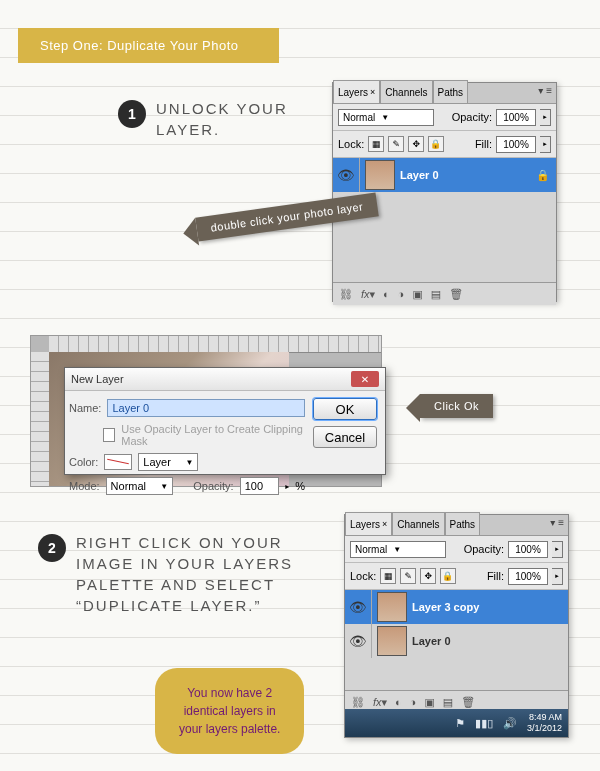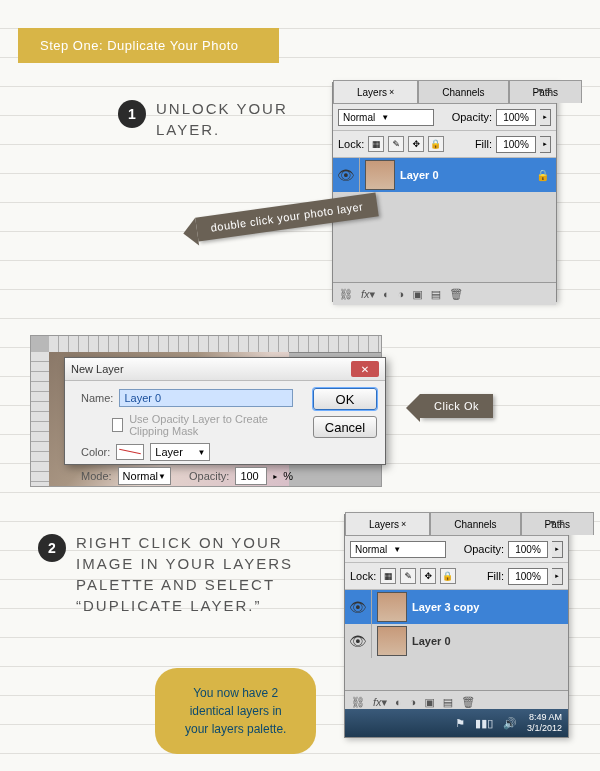--- a/index.html
+++ b/index.html
@@ -5,25 +5,25 @@
 body { margin:0; font-family:"Helvetica Neue",Arial,sans-serif; background:#f9f9f6; width:600px; }
 .page { width:600px; height:771px; position:relative;
   background-image:repeating-linear-gradient(to bottom,#f9f9f6 0,#f9f9f6 28px,#e0dfdb 28px,#e0dfdb 29px);
 }
 .step-banner { position:absolute; left:18px; top:28px; background:#d8b547; color:#fff; font-size:13px; padding:10px 40px 10px 22px; letter-spacing:.5px; }
 .num-badge { position:absolute; width:28px; height:28px; border-radius:50%; background:#2b2b2b; color:#fff; font-size:14px; display:flex; align-items:center; justify-content:center; font-weight:bold; }
 .instr { position:absolute; font-size:15px; color:#555; letter-spacing:2px; line-height:1.4; }
 .callout { position:absolute; background:#6a6155; color:#fff; font-size:11px; padding:6px 14px; letter-spacing:.5px; box-shadow:2px 2px 4px rgba(0,0,0,.3); }
 .callout.arrow-l::before { content:""; position:absolute; left:-14px; top:0; border:14px solid transparent; border-right-color:#6a6155; border-left:0; }
 .callout.arrow-l::after  { content:""; position:absolute; left:-14px; bottom:0; border:14px solid transparent; border-right-color:#6a6155; border-left:0; display:none; }
-.tip-bubble { position:absolute; background:#d8b547; color:#0c4a6e; font-size:12px; padding:16px 30px; border-radius:22px; text-align:center; line-height:1.5; }
+.tip-bubble { position:absolute; background:#d8b547; color:#701a75; font-size:12px; padding:16px 24px; border-radius:22px; text-align:center; line-height:1.5; }
 
 .panel { position:absolute; background:#d4d4d4; border:1px solid #888; box-shadow:2px 2px 6px rgba(0,0,0,.25); font-family:Tahoma,Arial,sans-serif; font-size:11px; }
 .tabs { display:flex; height:20px; background:#c8c8c8; border-bottom:1px solid #999; align-items:flex-end; }
-.tab { padding:3px 23px; font-size:10px; background:#d8d8d8; border:1px solid #999; border-bottom:none; margin-right:0; height:16px; display:flex; align-items:center; }
+.tab { padding:3px 4px; font-size:10px; background:#d8d8d8; border:1px solid #999; border-bottom:none; margin-right:0; height:16px; display:flex; align-items:center; }
 .tab.active { background:#e8e8e8; }
 .tab-x { margin-left:2px; font-size:9px; }
 .panel-menu { position:absolute; right:4px; top:2px; display:flex; gap:4px; font-size:10px; color:#444; }
 .panel-row { display:flex; align-items:center; height:22px; padding:2px 5px; border-bottom:1px solid #bcbcbc; gap:4px; background:#e8e8e8; }
 .combo { background:#fff; border:1px solid #777; height:15px; padding:0 4px; display:flex; align-items:center; font-size:10px; }
 .combo .caret { margin-left:6px; font-size:8px; }
 .pct { background:#fff; border:1px solid #777; height:15px; width:38px; display:flex; align-items:center; justify-content:center; font-size:10px; }
 .pct-spin { width:10px; height:15px; border:1px solid #777; border-left:none; background:#e4e4e4; display:flex; align-items:center; justify-content:center; font-size:7px; }
 .lockrow .ico { width:14px; height:14px; border:1px solid #888; background:#f2f2f2; display:flex; align-items:center; justify-content:center; font-size:9px; }
 .layer-area { background:#d4d4d4; }
@@ -39,21 +39,21 @@
 
 .dialog-wrap { position:absolute; }
 .photo-bg { position:absolute; width:350px; height:150px; background:#b8b8b8; border:1px solid #999; overflow:hidden; }
 .photo-bg .ruler-t { position:absolute; left:18px; right:0; top:0; height:16px; background:repeating-linear-gradient(to right,#e0e0e0 0,#e0e0e0 9px,#aaa 9px,#aaa 10px); border-bottom:1px solid #888; }
 .photo-bg .ruler-l { position:absolute; top:16px; bottom:0; left:0; width:18px; background:repeating-linear-gradient(to bottom,#e0e0e0 0,#e0e0e0 9px,#aaa 9px,#aaa 10px); border-right:1px solid #888; }
 .photo-bg .img { position:absolute; left:18px; top:16px; width:240px; height:134px; background:linear-gradient(135deg,#8a7868 0%,#a89582 40%,#e4d4cc 60%,#d8bfc8 100%); }
 .dialog { position:absolute; background:#f0f0f0; border:1px solid #666; box-shadow:3px 3px 8px rgba(0,0,0,.35); font-family:Tahoma,Arial,sans-serif; font-size:11px; }
 .dlg-title { background:linear-gradient(#fdfdfd,#e4e4e4); height:22px; border-bottom:1px solid #bbb; display:flex; align-items:center; padding:0 6px; font-size:11px; color:#333; }
 .dlg-title .sp { flex:1; }
 .dlg-close { width:28px; height:16px; background:#c75050; color:#fff; border-radius:2px; display:flex; align-items:center; justify-content:center; font-size:10px; }
-.dlg-body { padding:8px 16px; }
+.dlg-body { padding:8px 4px; }
 .dlg-row { display:flex; align-items:center; gap:6px; margin-bottom:6px; }
 .dlg-input { border:1px solid #7a9ac0; background:#fff; height:16px; padding:0 4px; font-size:11px; flex:1; color:#1a4f9c; background:#cfe3ff; }
 .dlg-check { width:12px; height:12px; border:1px solid #888; background:#fff; }
 .dlg-label { color:#555; }
 .dlg-label.dis { color:#a0a0a0; }
 .dlg-combo { border:1px solid #888; background:#fff; height:16px; padding:0 4px; font-size:11px; display:flex; align-items:center; }
 .dlg-btn { width:62px; height:20px; border:1px solid #888; background:linear-gradient(#fdfdfd,#e0e0e0); border-radius:3px; font-size:13px; display:flex; align-items:center; justify-content:center; }
 .dlg-btn.def { border-color:#2f6fbf; box-shadow:0 0 0 1px #6faeff; }
 .dlg-btns { position:absolute; right:8px; top:30px; display:flex; flex-direction:column; gap:6px; }
 .dlg-main { margin-right:76px; }
@@ -126,21 +126,21 @@
   </div>
 
   <div class="callout arrow-l" style="left:196px; top:205px; transform:rotate(-8deg);">double click your photo layer</div>
 
   <div class="dialog-wrap" style="left:30px; top:335px;">
     <div class="photo-bg">
       <div class="ruler-t"></div>
       <div class="ruler-l"></div>
       <div class="img"></div>
     </div>
-    <div class="dialog" style="left:34px; top:22px; width:320px; height:106px;">
+    <div class="dialog" style="left:34px; top:32px; width:320px; height:106px;">
       <div class="dlg-title">
         <span>New Layer</span>
         <span class="sp"></span>
         <div class="dlg-close">✕</div>
       </div>
       <div class="dlg-body dlg-main">
         <div class="dlg-row">
           <span class="dlg-label">Name:</span>
           <input class="dlg-input" value="Layer 0" style="">
         </div>

